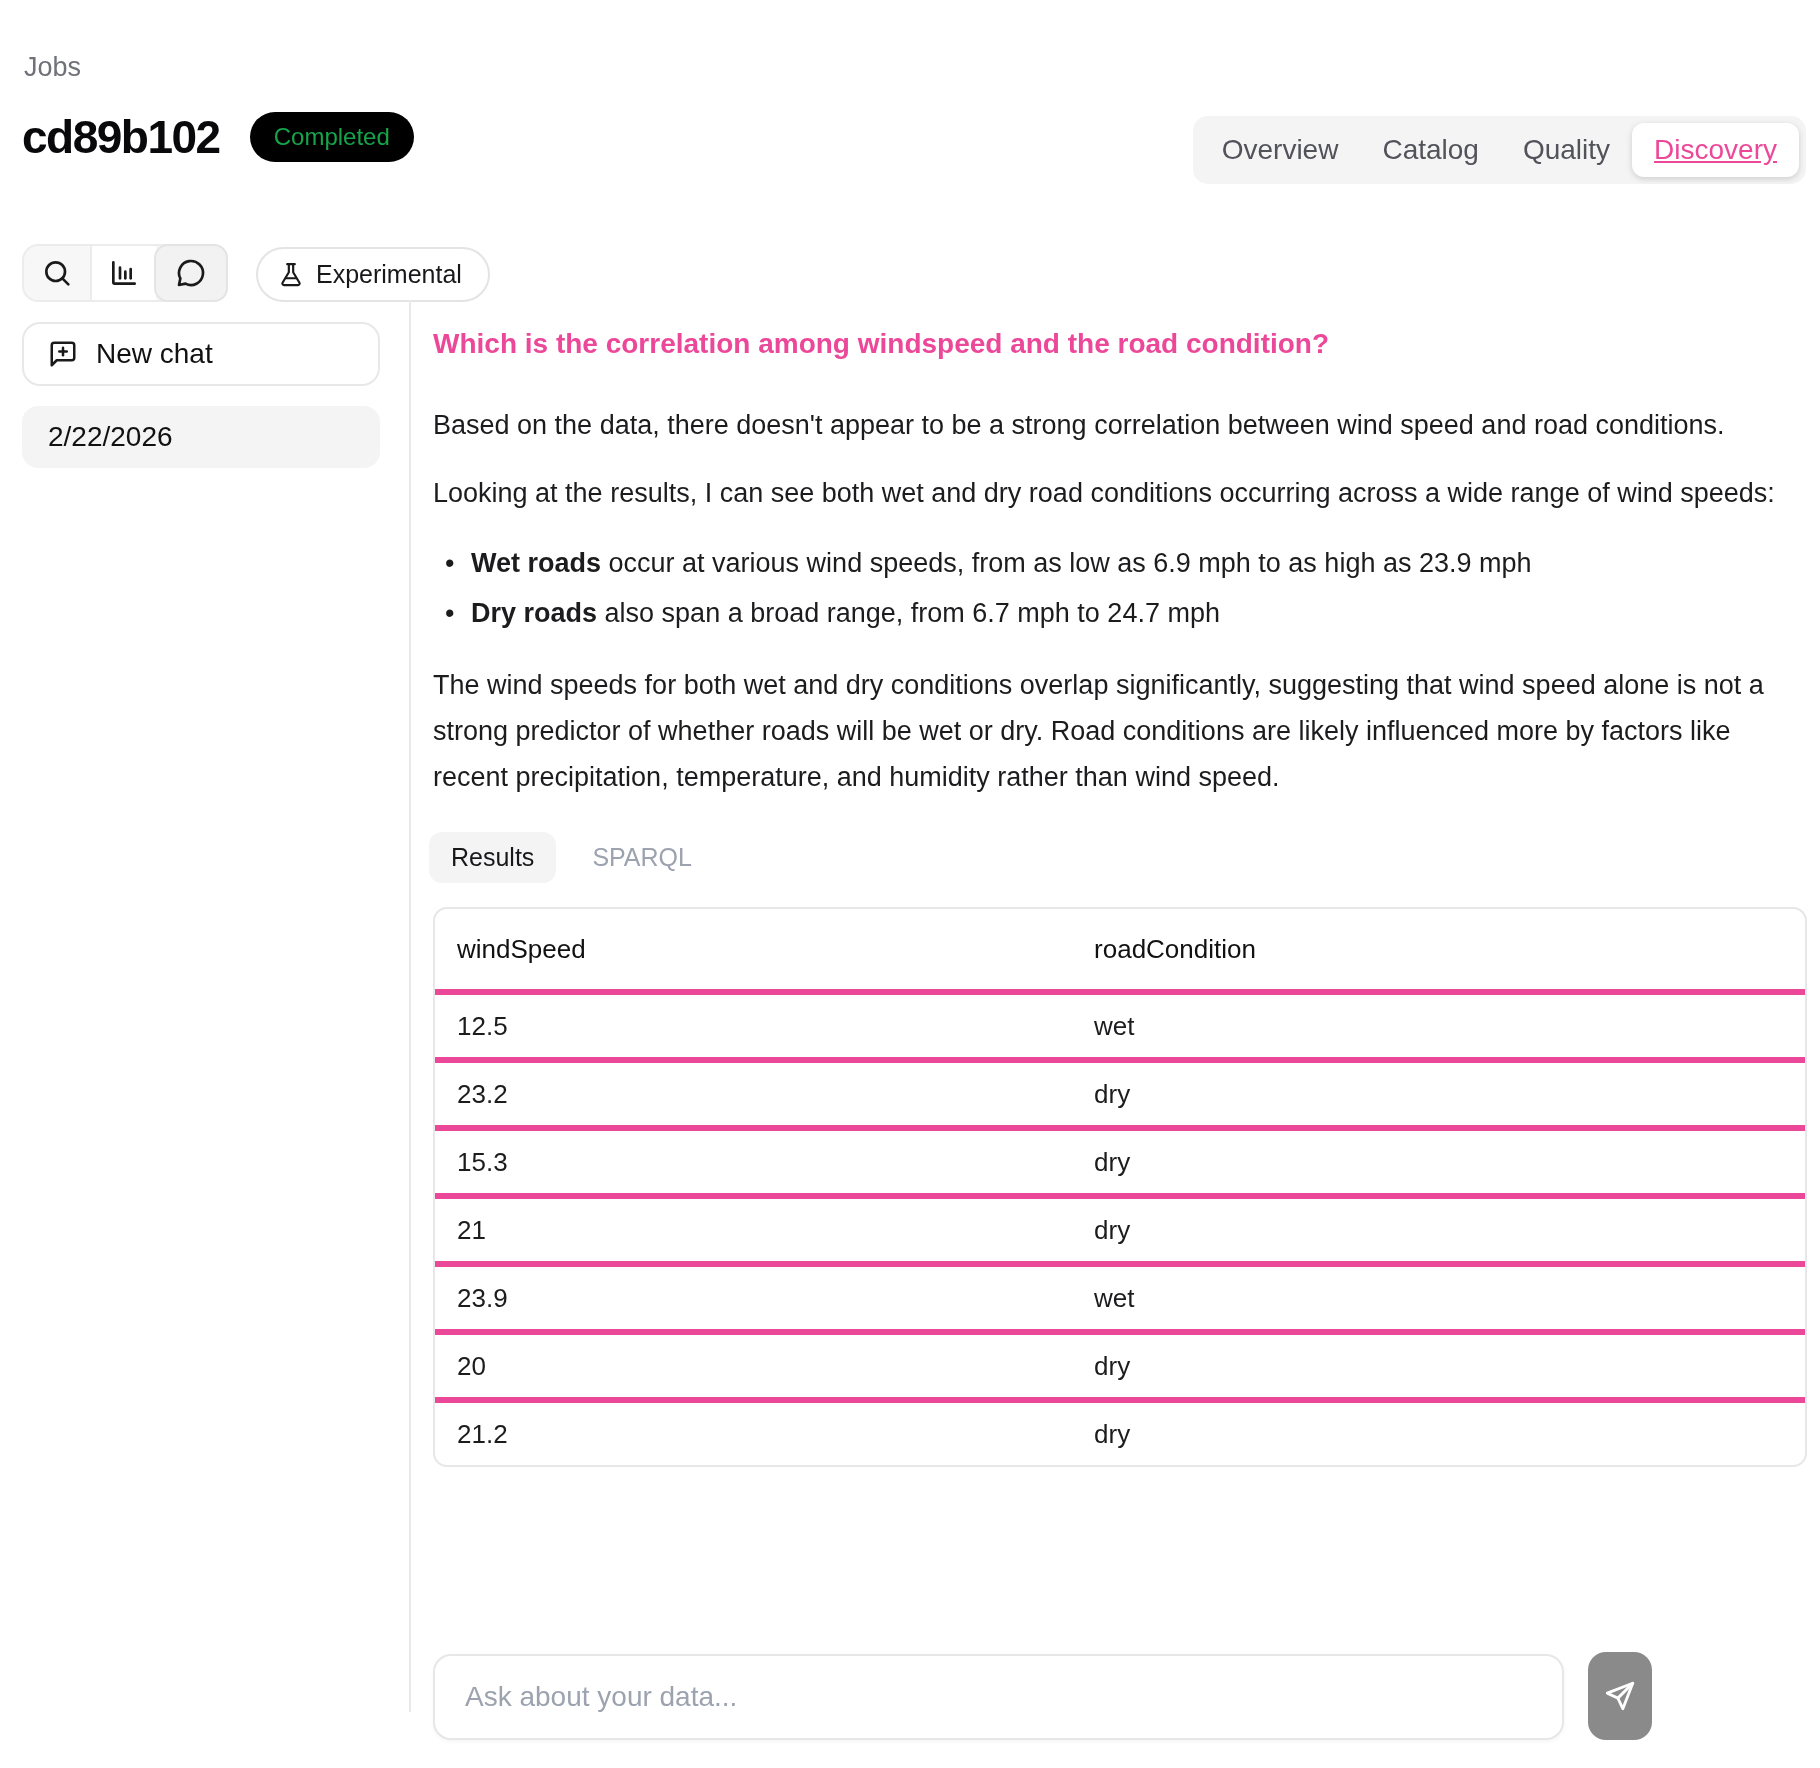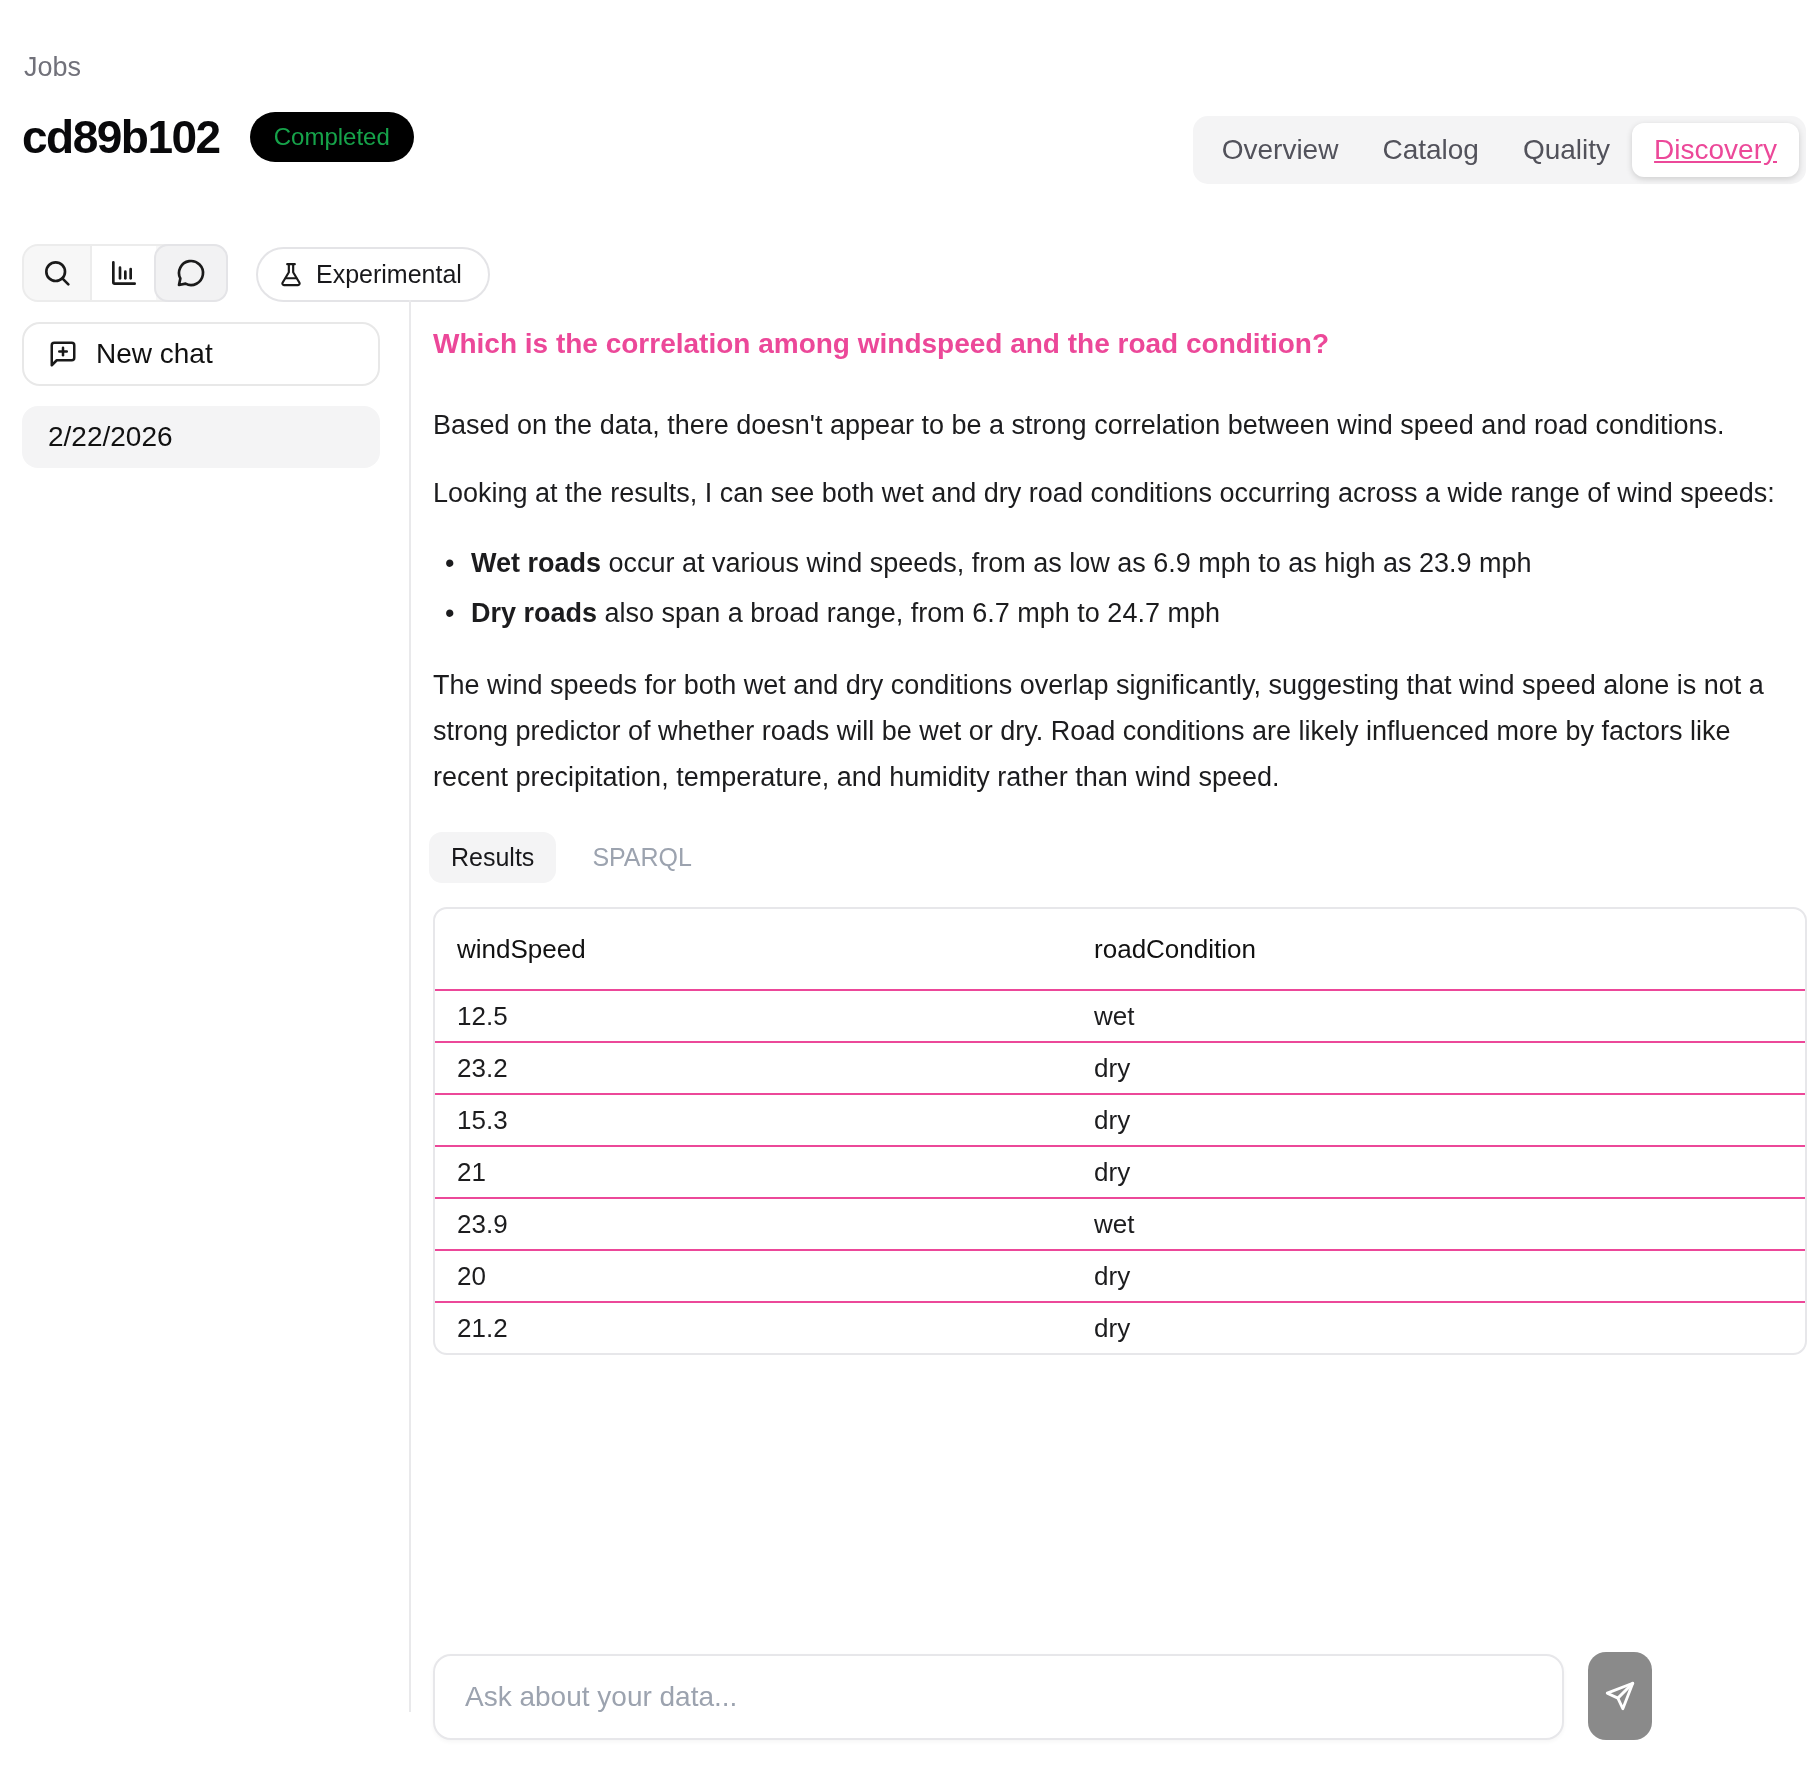--- a/index.html
+++ b/index.html
@@ -42,21 +42,21 @@
   ul.points { list-style:none; margin:6px 0 24px 8px; }
   ul.points li { line-height:50px; padding-left:30px; position:relative; }
   ul.points li::before { content:"•"; position:absolute; left:4px; }
   .b { font-weight:700; }
   .result-tabs { display:flex; align-items:center; gap:14px; margin:32px 0 24px -4px; font-size:25px; }
   .rt { padding:11px 22px; border-radius:13px; cursor:pointer; }
   .rt.active { background:#f4f4f5; color:#18181b; font-weight:500; }
   .rt.inactive { color:#9ca3af; }
   
   .results-table { border:2px solid #e7e7ea; border-radius:14px; overflow:hidden; background:#fff; }
-  .t-row { display:grid; grid-template-columns:46.5% 53.5%; align-items:center; height:52px; border-top:2px solid #ec4899; }
+  .t-row { display:grid; grid-template-columns:46.5% 53.5%; align-items:center; height:68px; border-top:6px solid #ec4899; }
   .t-head { height:80px; border-top:none; font-weight:500; color:#111; }
   .t-cell { padding-left:22px; font-size:26px; }
   
   .input-row { position:absolute; left:433px; top:1652px; width:1219px; display:flex; gap:24px;align-items:flex-end; }
   .chat-input { flex:1; height:86px; border:2px solid #e7e7ea; border-radius:18px; padding:0 30px;
     font-size:28px; color:#18181b; outline:none; background:#fff;
     box-shadow:0 2px 4px rgba(0,0,0,.04); font-family:"Liberation Sans", sans-serif; }
   .chat-input::placeholder { color:#9ca3af; }
   .send-btn { width:64px; height:88px; background:#8a8a8a; border:none; border-radius:18px;
     display:flex; align-items:center; justify-content:center; cursor:pointer; flex:0 0 auto; }

